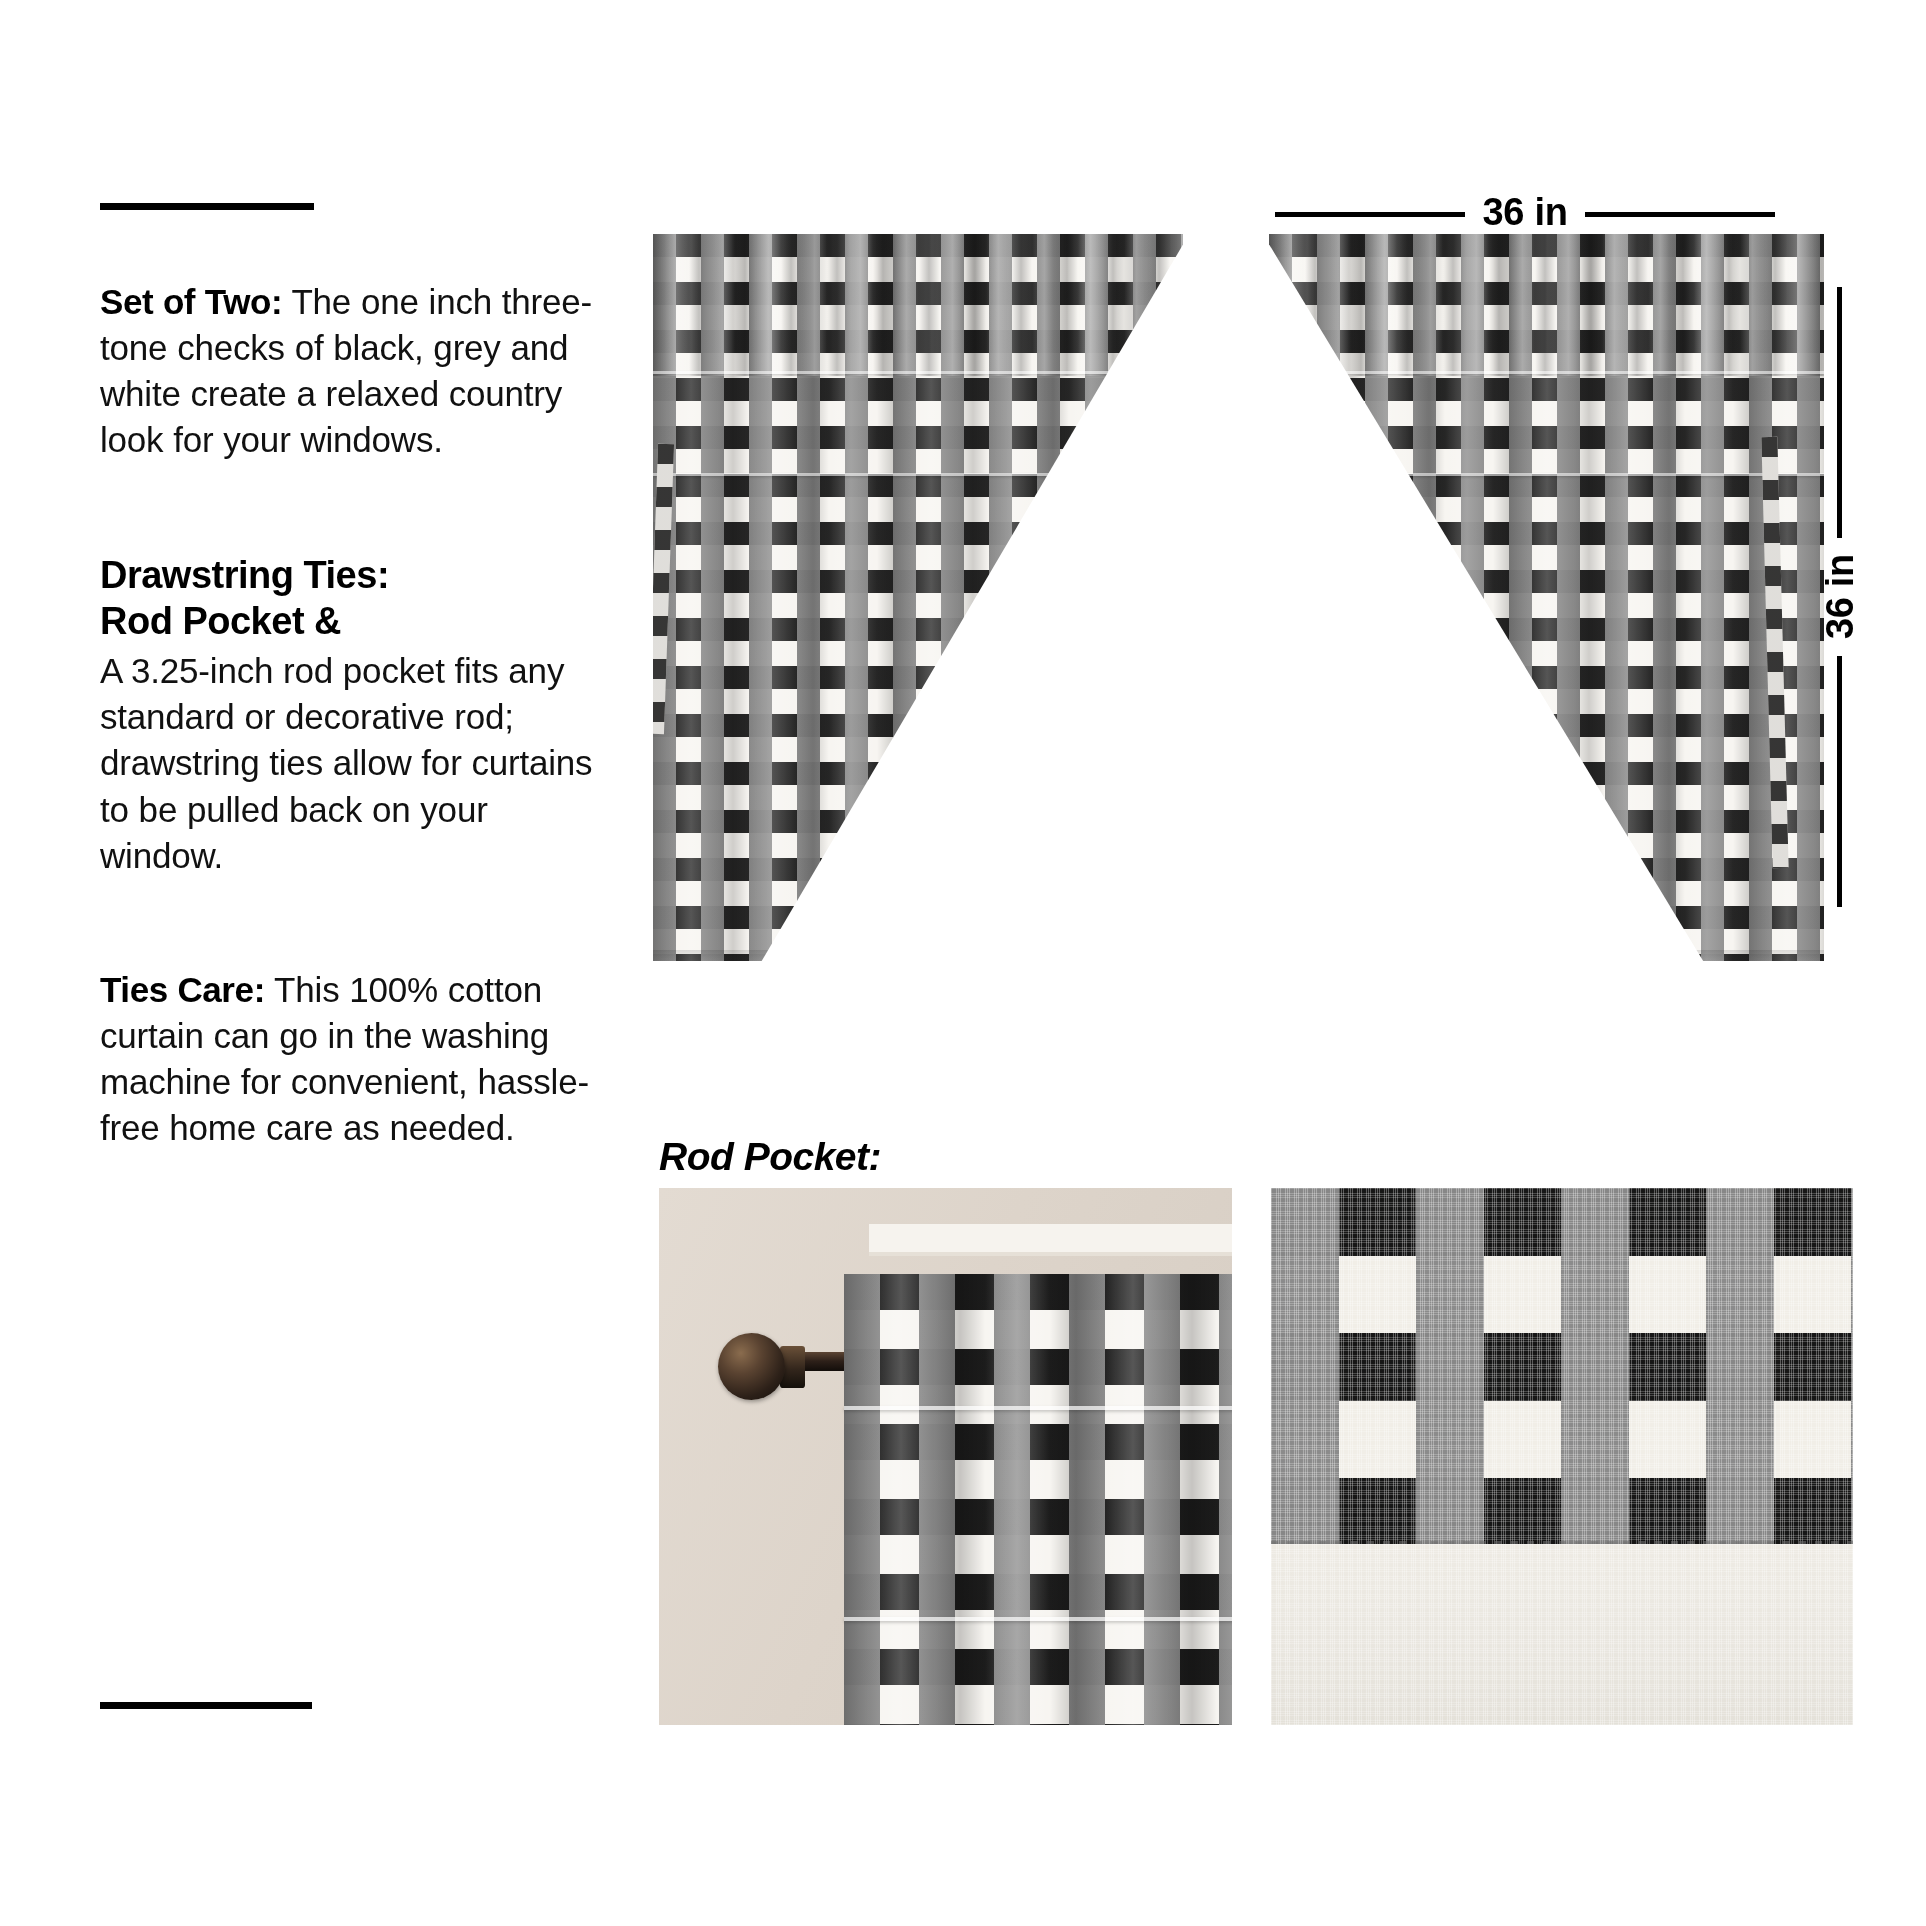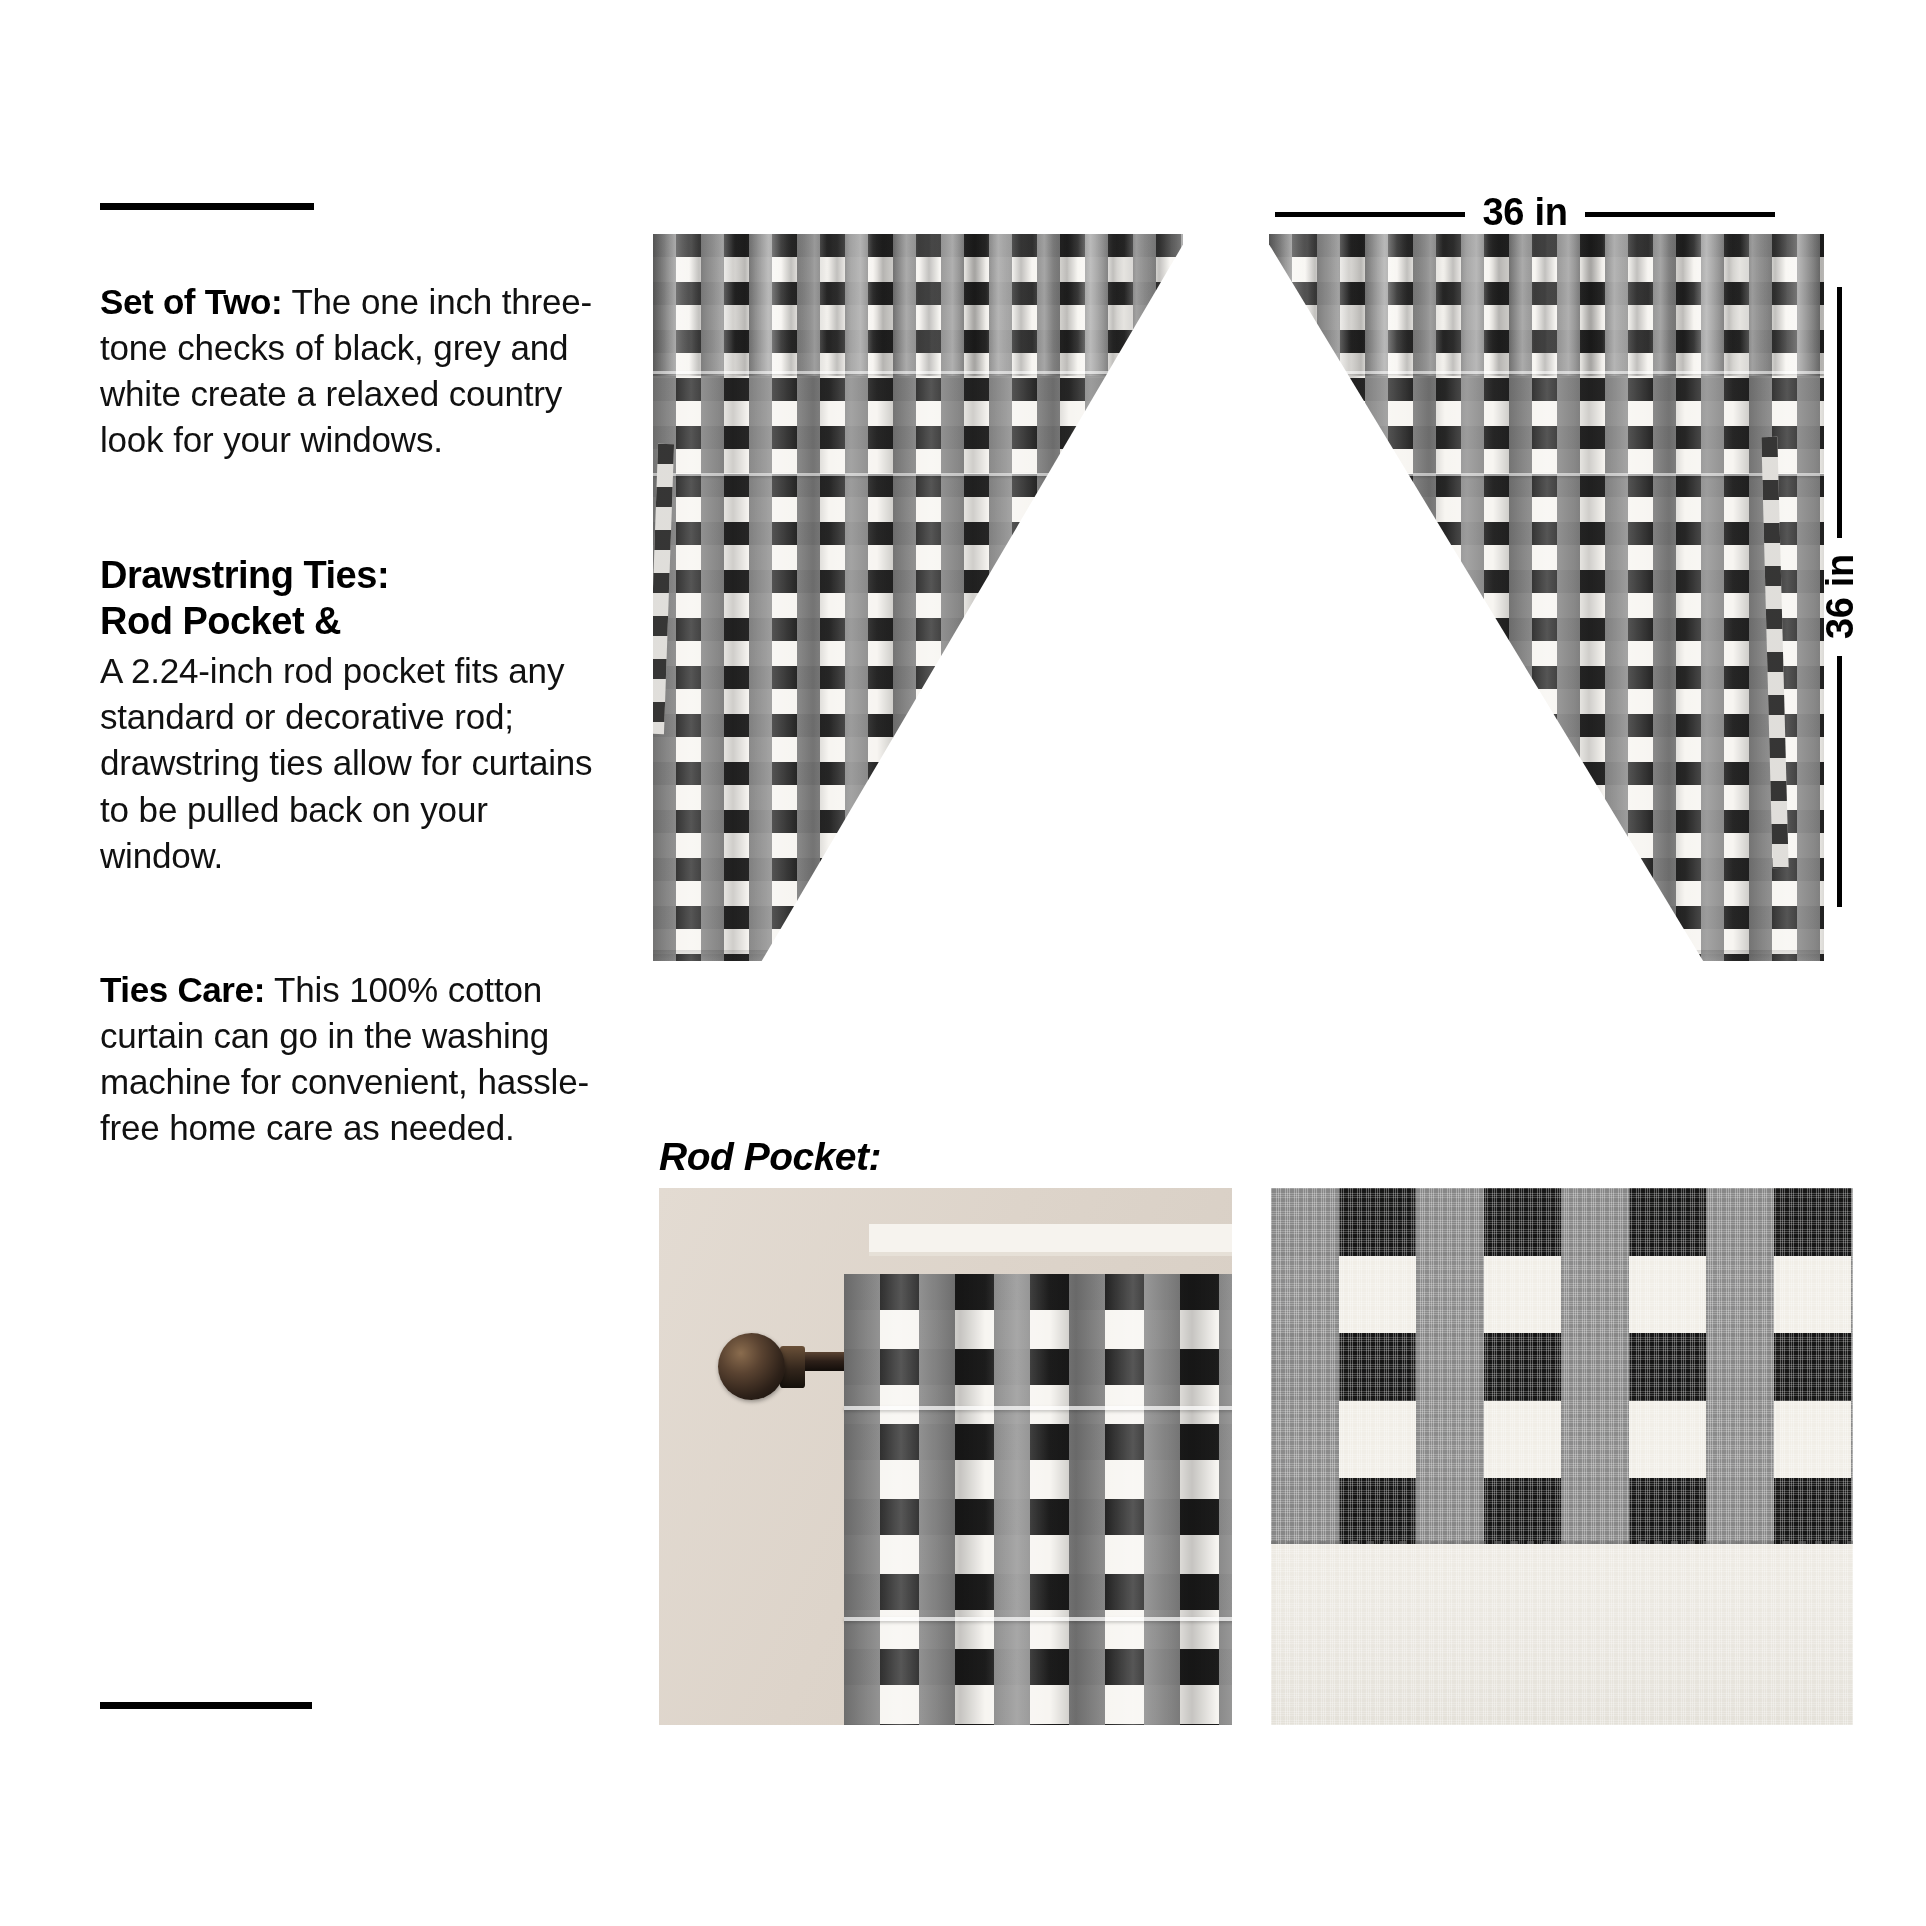--- a/index.html
+++ b/index.html
@@ -377,21 +377,21 @@
     </p>
   </div>
 
   <div class="spacer-lg"></div>
 
   <div class="feature stacked">
     <span class="head">
       <span class="hl">Drawstring Ties:</span>
       <span class="hl">Rod Pocket &amp;</span>
     </span>
-    <p><span>A 2.24-inch rod pocket fits any standard or decorative rod; drawstring ties allow for curtains to be pulled back on your window.</span></p>
+    <p><span>A 3.25-inch rod pocket fits any standard or decorative rod; drawstring ties allow for curtains to be pulled back on your window.</span></p>
   </div>
 
   <div class="spacer-lg"></div>
 
 
   <div class="feature">
     <p>
       <span class="lead">Ties Care:</span><span> This 100% cotton curtain can go in the washing machine for convenient, hassle-free home care as needed.</span>
     </p>
   </div>

